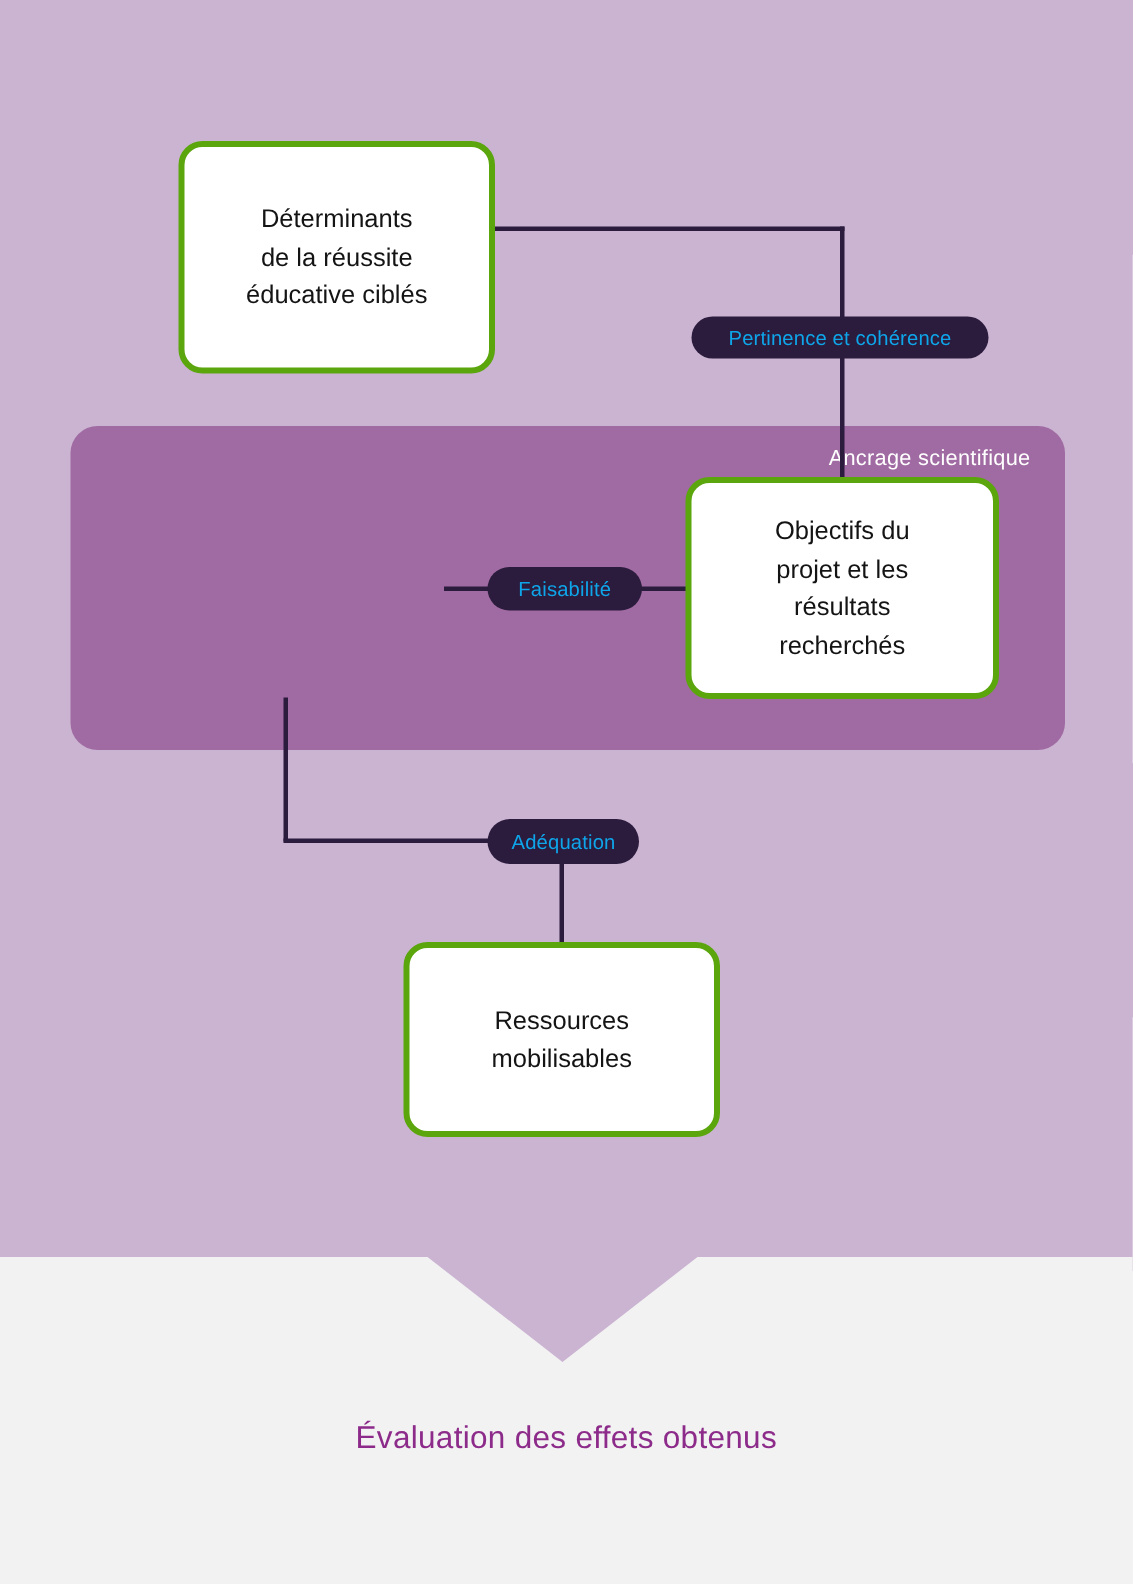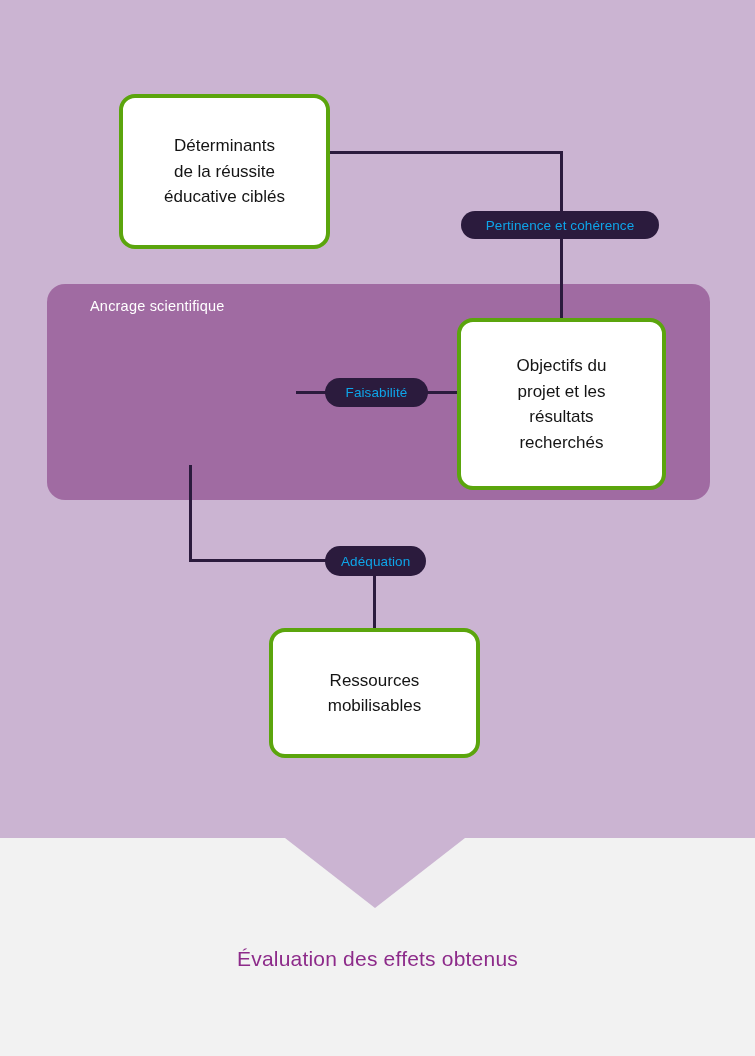--- a/index.html
+++ b/index.html
@@ -47,25 +47,24 @@
     width: 663px;
     height: 216px;
     background: #a06ba2;
     border-radius: 18px;
   }
   .group-label {
     position: absolute;
     left: 47px;
     top: 298px;
     width: 640px;
-    text-align: left;
+    text-align: right;
     color: #ffffff;
     font-size: 14.5px;
     letter-spacing: 0.2px;
-    padding-left: 43px;
   }
   
   .line {
     position: absolute;
     background: #2b1b3d;
   }
   
   .node {
     position: absolute;
     background: #ffffff;
@@ -82,21 +81,21 @@
     padding: 6px 10px;
   }
   .node-text { display: block; }
   #node-determinants {
     left: 119px; top: 73px; width: 211px; height: 155px; margin-top: 21px;
   }
   #node-actions {
     left: 88px; top: 322px; width: 208px; height: 143px;
   }
   #node-objectifs {
-    left: 457px; top: 318px; width: 209px; height: 172px;
+    left: 457px; top: 318px; width: 209px; height: 148px;
   }
   #node-ressources {
     left: 269px; top: 628px; width: 211px; height: 130px;
   }
   
   .badge {
     position: absolute;
     background: #2b1b3d;
     color: #0ea5e9;
     border-radius: 999px;

